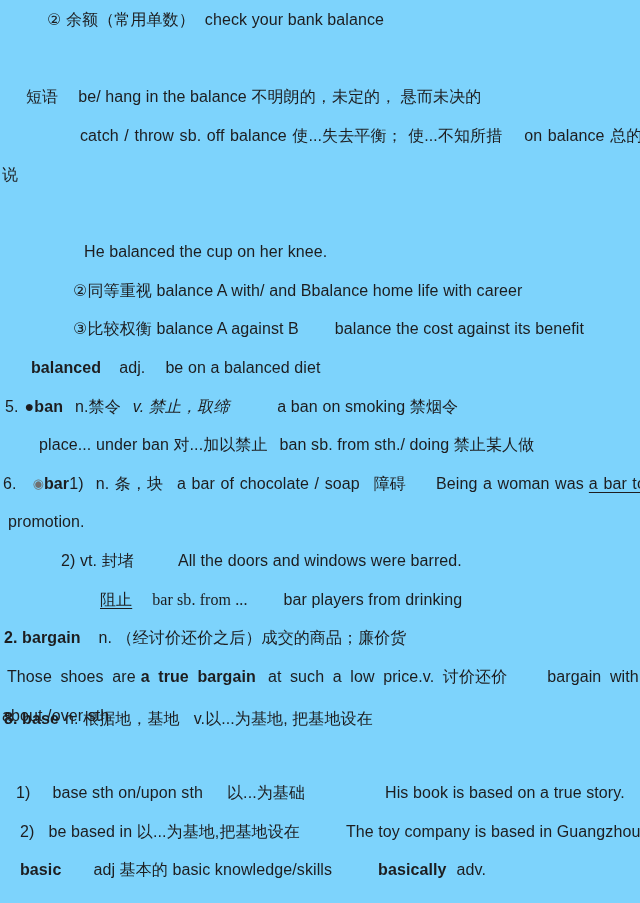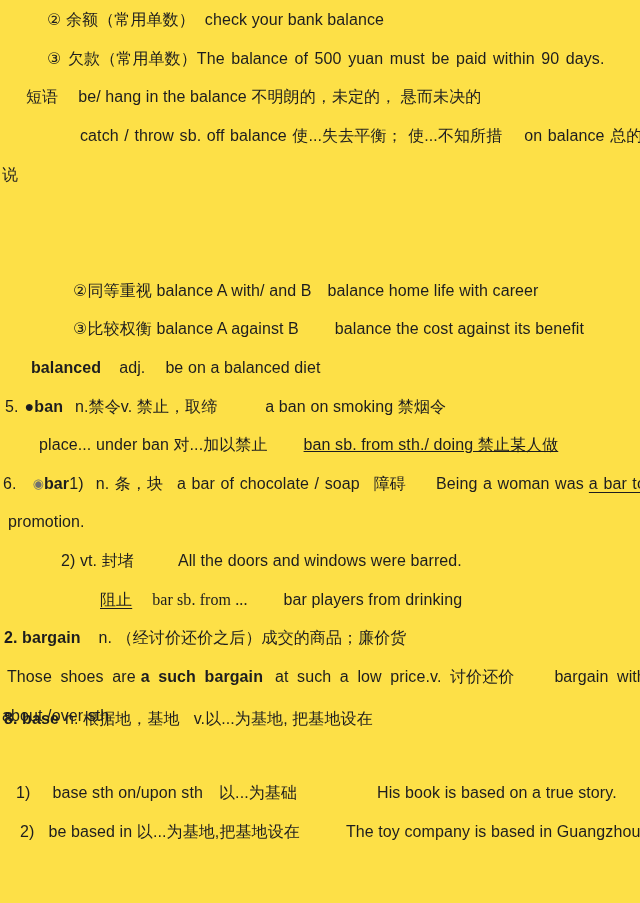--- a/index.html
+++ b/index.html
@@ -5,52 +5,53 @@
   * { margin: 0; padding: 0; box-sizing: border-box; }
   html, body {
     width: 640px; height: 903px;
     background: #ffffff;
     font-family: "Liberation Sans", "DejaVu Sans", sans-serif;
     overflow: hidden;
   }
   .page {
     position: relative;
     width: 640px; height: 903px;
-    background: #fde047;
+    background: #7dd3fc;
     color: #1d1d1f;
     font-size: 16px;
   }
   .line {
     position: absolute;
     white-space: nowrap;
     line-height: 22px;
     letter-spacing: 0.1px;
   }
   .line span { display: inline-block; }
   .b { font-weight: bold; }
   .u { text-decoration: underline; text-underline-offset: 3px; }
   .gray { color: #6f6f6f; font-size: 13px; vertical-align: 1px; }
 </style>
 </head>
 <body>
 
 <div class="page">
     <div class="line" style="top: 9px; left: 47px;"><span>② 余额（常用单数）</span><span style="margin-left: 10px;">check your bank balance</span></div>
-    <div class="line" style="top: 47.65px; left: 47px; word-spacing: 2px;"><span>③ 欠款（常用单数）The balance of 500 yuan must be paid within 90 days.</span></div>
     <div class="line" style="top: 86.3px; left: 26px;"><span>短语</span><span style="margin-left: 20px;">be/ hang in the balance 不明朗的，未定的， 悬而未决的</span></div>
     <div class="line" style="top: 124.95px; left: 80px; word-spacing: 1px;"><span>catch / throw sb. off balance 使...失去平衡； 使...不知所措</span><span style="margin-left: 22px;">on balance 总的来</span></div>
     <div class="line" style="top: 163.6px; left: 2px;"><span>说</span></div>
-    <div class="line" style="top: 279.55px; left: 73px;"><span>②同等重视 balance A with/ and B</span><span style="margin-left: 16px;">balance home life with career</span></div>
+    <div class="line" style="top: 240.9px; left: 84px;"><span>He balanced the cup on her knee.</span></div>
+    <div class="line" style="top: 279.55px; left: 73px;"><span>②同等重视 balance A with/ and B</span><span style="">balance home life with career</span></div>
     <div class="line" style="top: 318.2px; left: 73px;"><span>③比较权衡 balance A against B</span><span style="margin-left: 20px; padding-left: 16px;">balance the cost against its benefit</span></div>
     <div class="line" style="top: 356.85px; left: 31px;"><span class="b">balanced</span><span style="margin-left: 18px;">adj.</span><span style="margin-left: 20px;">be on a balanced diet</span></div>
-    <div class="line" style="top: 395.5px; left: 5px;"><span>5.</span><span class="b" style="margin-left: 6px; text-align: center;">●ban</span><span style="margin-left: 12px;">n.禁令</span><span style="">v. 禁止，取缔</span><span style="margin-left: 48px;">a ban on smoking 禁烟令</span></div>
-    <div class="line" style="top: 434.15px; left: 39px;"><span>place... under ban 对...加以禁止</span><span style="margin-left: 36px; text-decoration: underline;">ban sb. from sth./ doing 禁止某人做</span></div>
+    <div class="line" style="top: 395.5px; left: 5px;"><span>5.</span><span class="b" style="margin-left: 6px; text-align: center;">●ban</span><span style="margin-left: 12px;">n.禁令</span><span style="margin-left: 12px; font-style: italic;">v. 禁止，取缔</span><span style="margin-left: 48px;">a ban on smoking 禁烟令</span></div>
+    <div class="line" style="top: 434.15px; left: 39px;"><span>place... under ban 对...加以禁止</span><span style="margin-left: 12px;">ban sb. from sth./ doing 禁止某人做</span></div>
     <div class="line" style="top: 472.8px; left: 3px; word-spacing: 1px;"><span>6.</span><span class="gray" style="margin-left: 16px;">◉</span><span class="b">bar</span><span> 1)</span><span style="margin-left: 12px;">n. 条，块</span><span style="margin-left: 14px;">a bar of chocolate / soap</span><span style="margin-left: 14px;">障碍</span><span style="margin-left: 30px;">Being a woman was</span><span class="u" style="margin-left: 5px;">a bar to</span></div>
     <div class="line" style="top: 511.45px; left: 8px;"><span>promotion.</span></div>
     <div class="line" style="top: 550.1px; left: 61px; text-align: center;"><span>2) vt. 封堵</span><span style="margin-left: 44px;">All the doors and windows were barred.</span></div>
     <div class="line" style="top: 588.75px; left: 100px;"><span class="u">阻止</span><span style="margin-left: 20px; font-family: Liberation Serif, serif;">bar sb. from ...</span><span style="margin-left: 36px;">bar players from drinking</span></div>
     <div class="line" style="top: 627.4px; left: 4px;"><span class="b">2. bargain</span><span style="margin-left: 18px;">n. （经讨价还价之后）成交的商品；廉价货</span></div>
-    <div class="line" style="top: 666.05px; left: 7px; word-spacing: 4px;"><span>Those shoes are</span><span class="b" style="margin-left: 5px;">a such bargain</span><span style="margin-left: 12px;">at such a low price.v. 讨价还价</span><span style="margin-left: 40px;">bargain with sb</span></div>
+    <div class="line" style="top: 666.05px; left: 7px; word-spacing: 4px;"><span>Those shoes are</span><span class="b" style="margin-left: 5px;">a true bargain</span><span style="margin-left: 12px;">at such a low price.v. 讨价还价</span><span style="margin-left: 40px;">bargain with sb</span></div>
     <div class="line" style="top: 704.7px; left: 2px;"><span>about /over sth</span></div>
     <div class="line" style="top: 708px; left: 4px;"><span class="b">8. base</span><span style="margin-left: 6px;">n. 根据地，基地</span><span style="margin-left: 14px;">v.以...为基地, 把基地设在</span></div>
-    <div class="line" style="top: 782px; left: 16px;"><span>1)</span><span style="margin-left: 22px;">base sth on/upon sth</span><span style="margin-left: 16px;">以...为基础</span><span style="margin-left: 80px;">His book is based on a true story.</span></div>
+    <div class="line" style="top: 782px; left: 16px;"><span>1)</span><span style="margin-left: 22px;">base sth on/upon sth</span><span style="margin-left: 24px;">以...为基础</span><span style="margin-left: 80px;">His book is based on a true story.</span></div>
     <div class="line" style="top: 820.65px; left: 20px;"><span>2)</span><span style="margin-left: 14px;">be based in 以...为基地,把基地设在</span><span style="margin-left: 46px;">The toy company is based in Guangzhou.</span></div>
+    <div class="line" style="top: 859.3px; left: 20px;"><span class="b">basic</span><span style="margin-left: 32px;">adj 基本的 basic knowledge/skills</span><span class="b" style="margin-left: 46px;">basically</span><span style="margin-left: 10px;">adv.</span></div>
   </div>
 
 </body></html>

